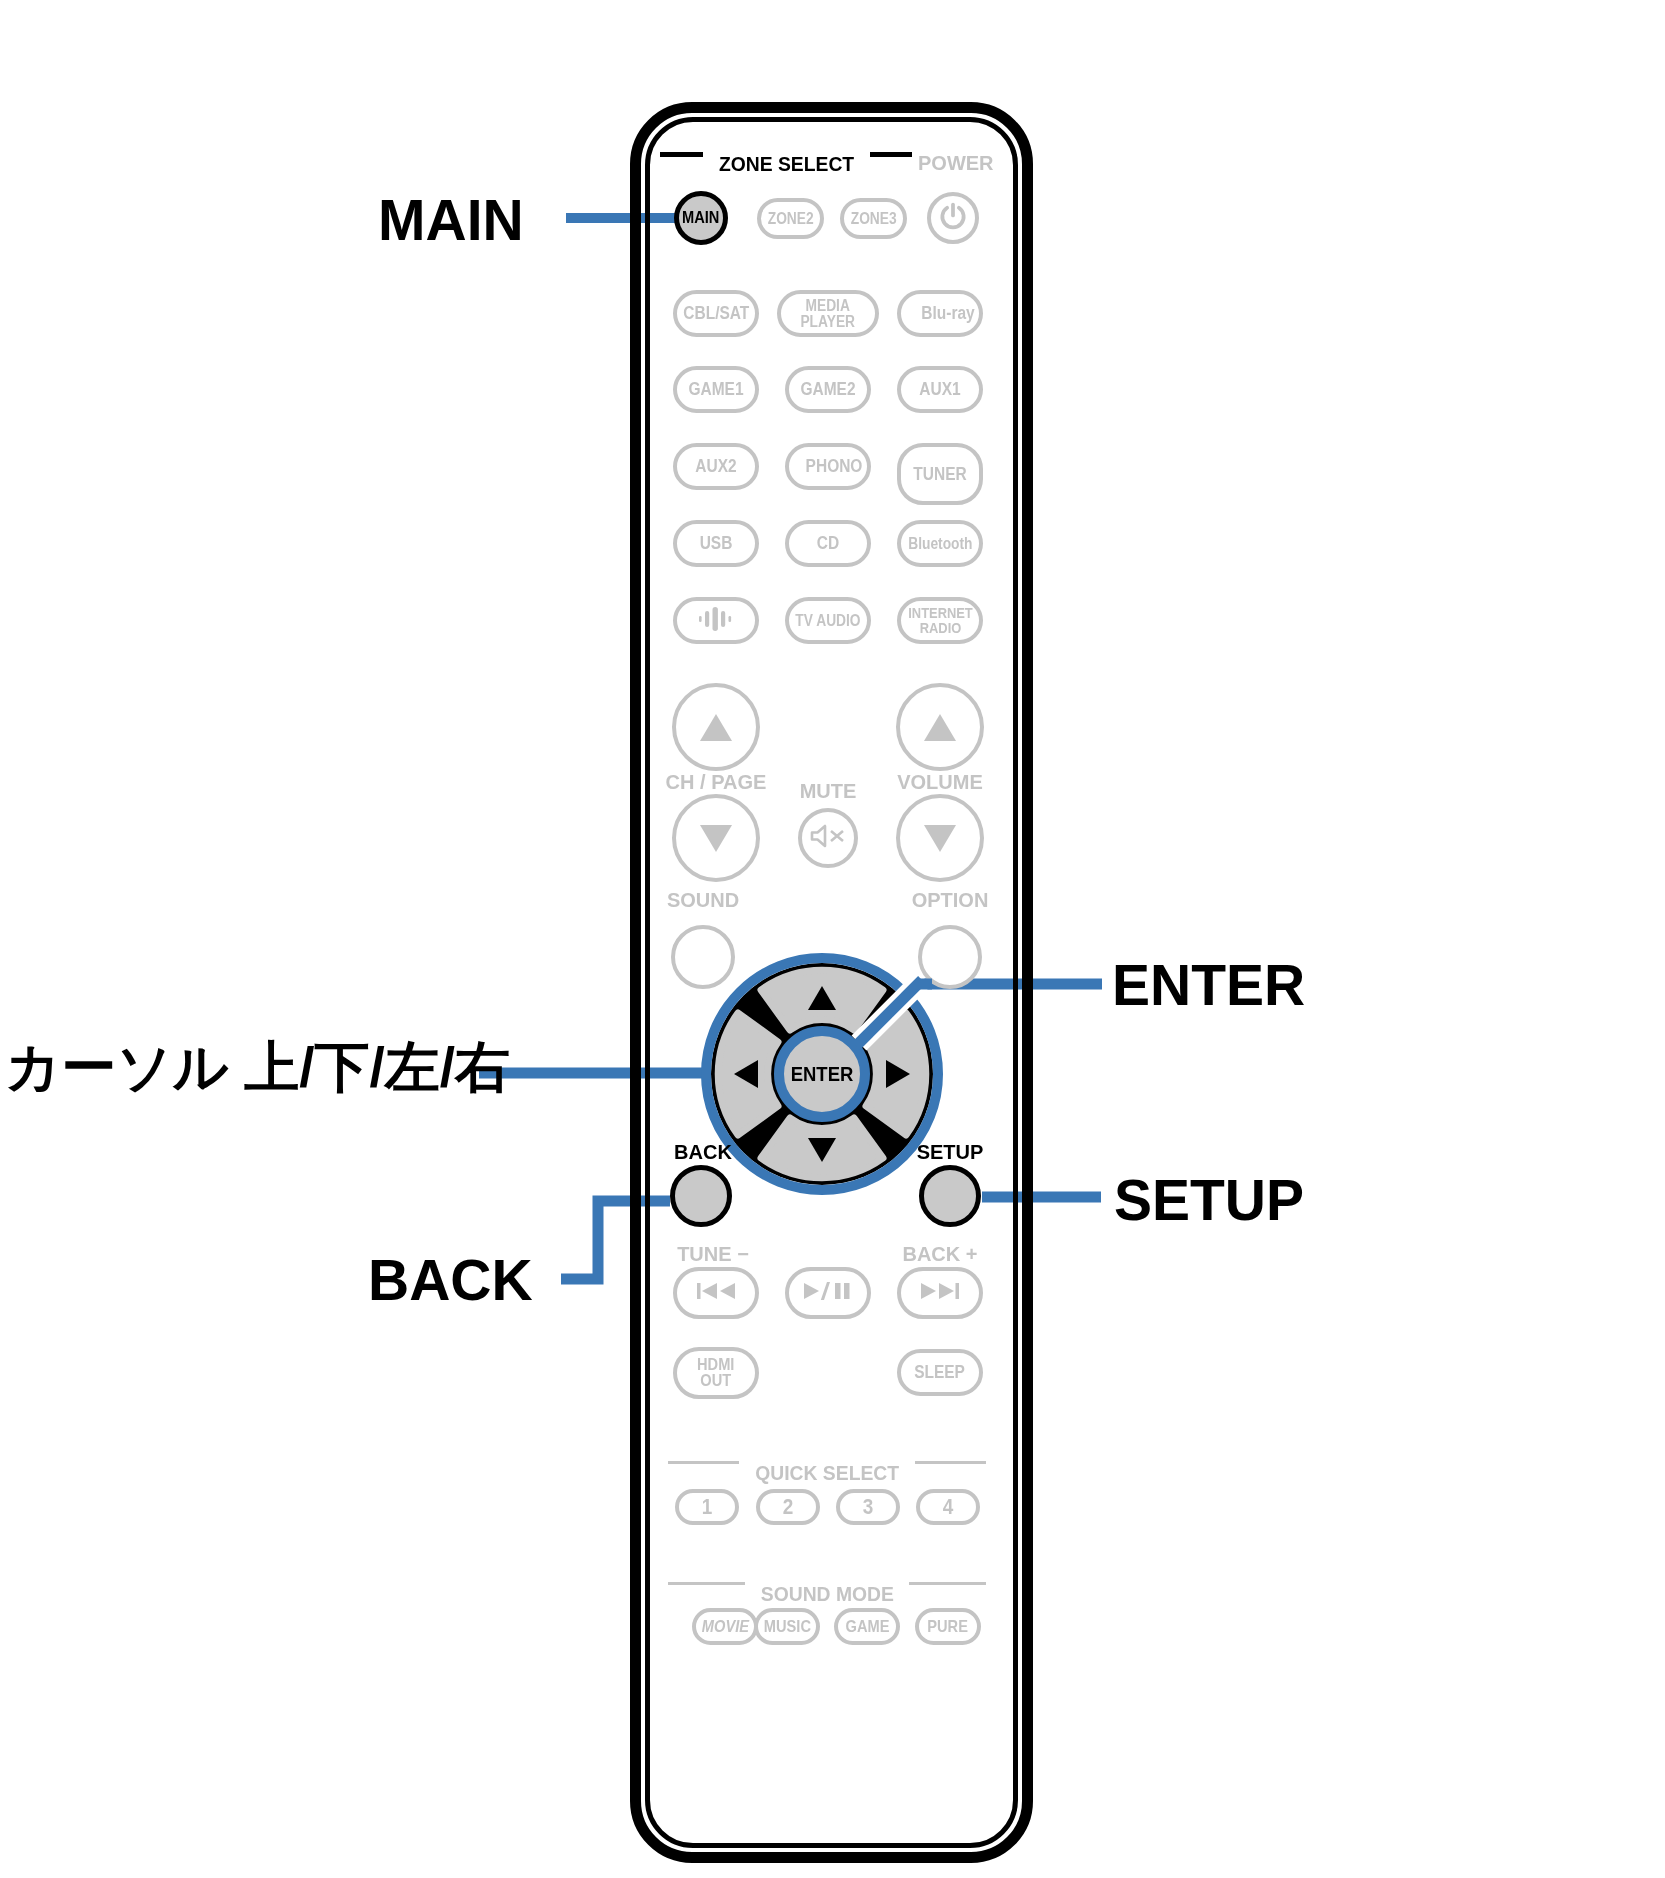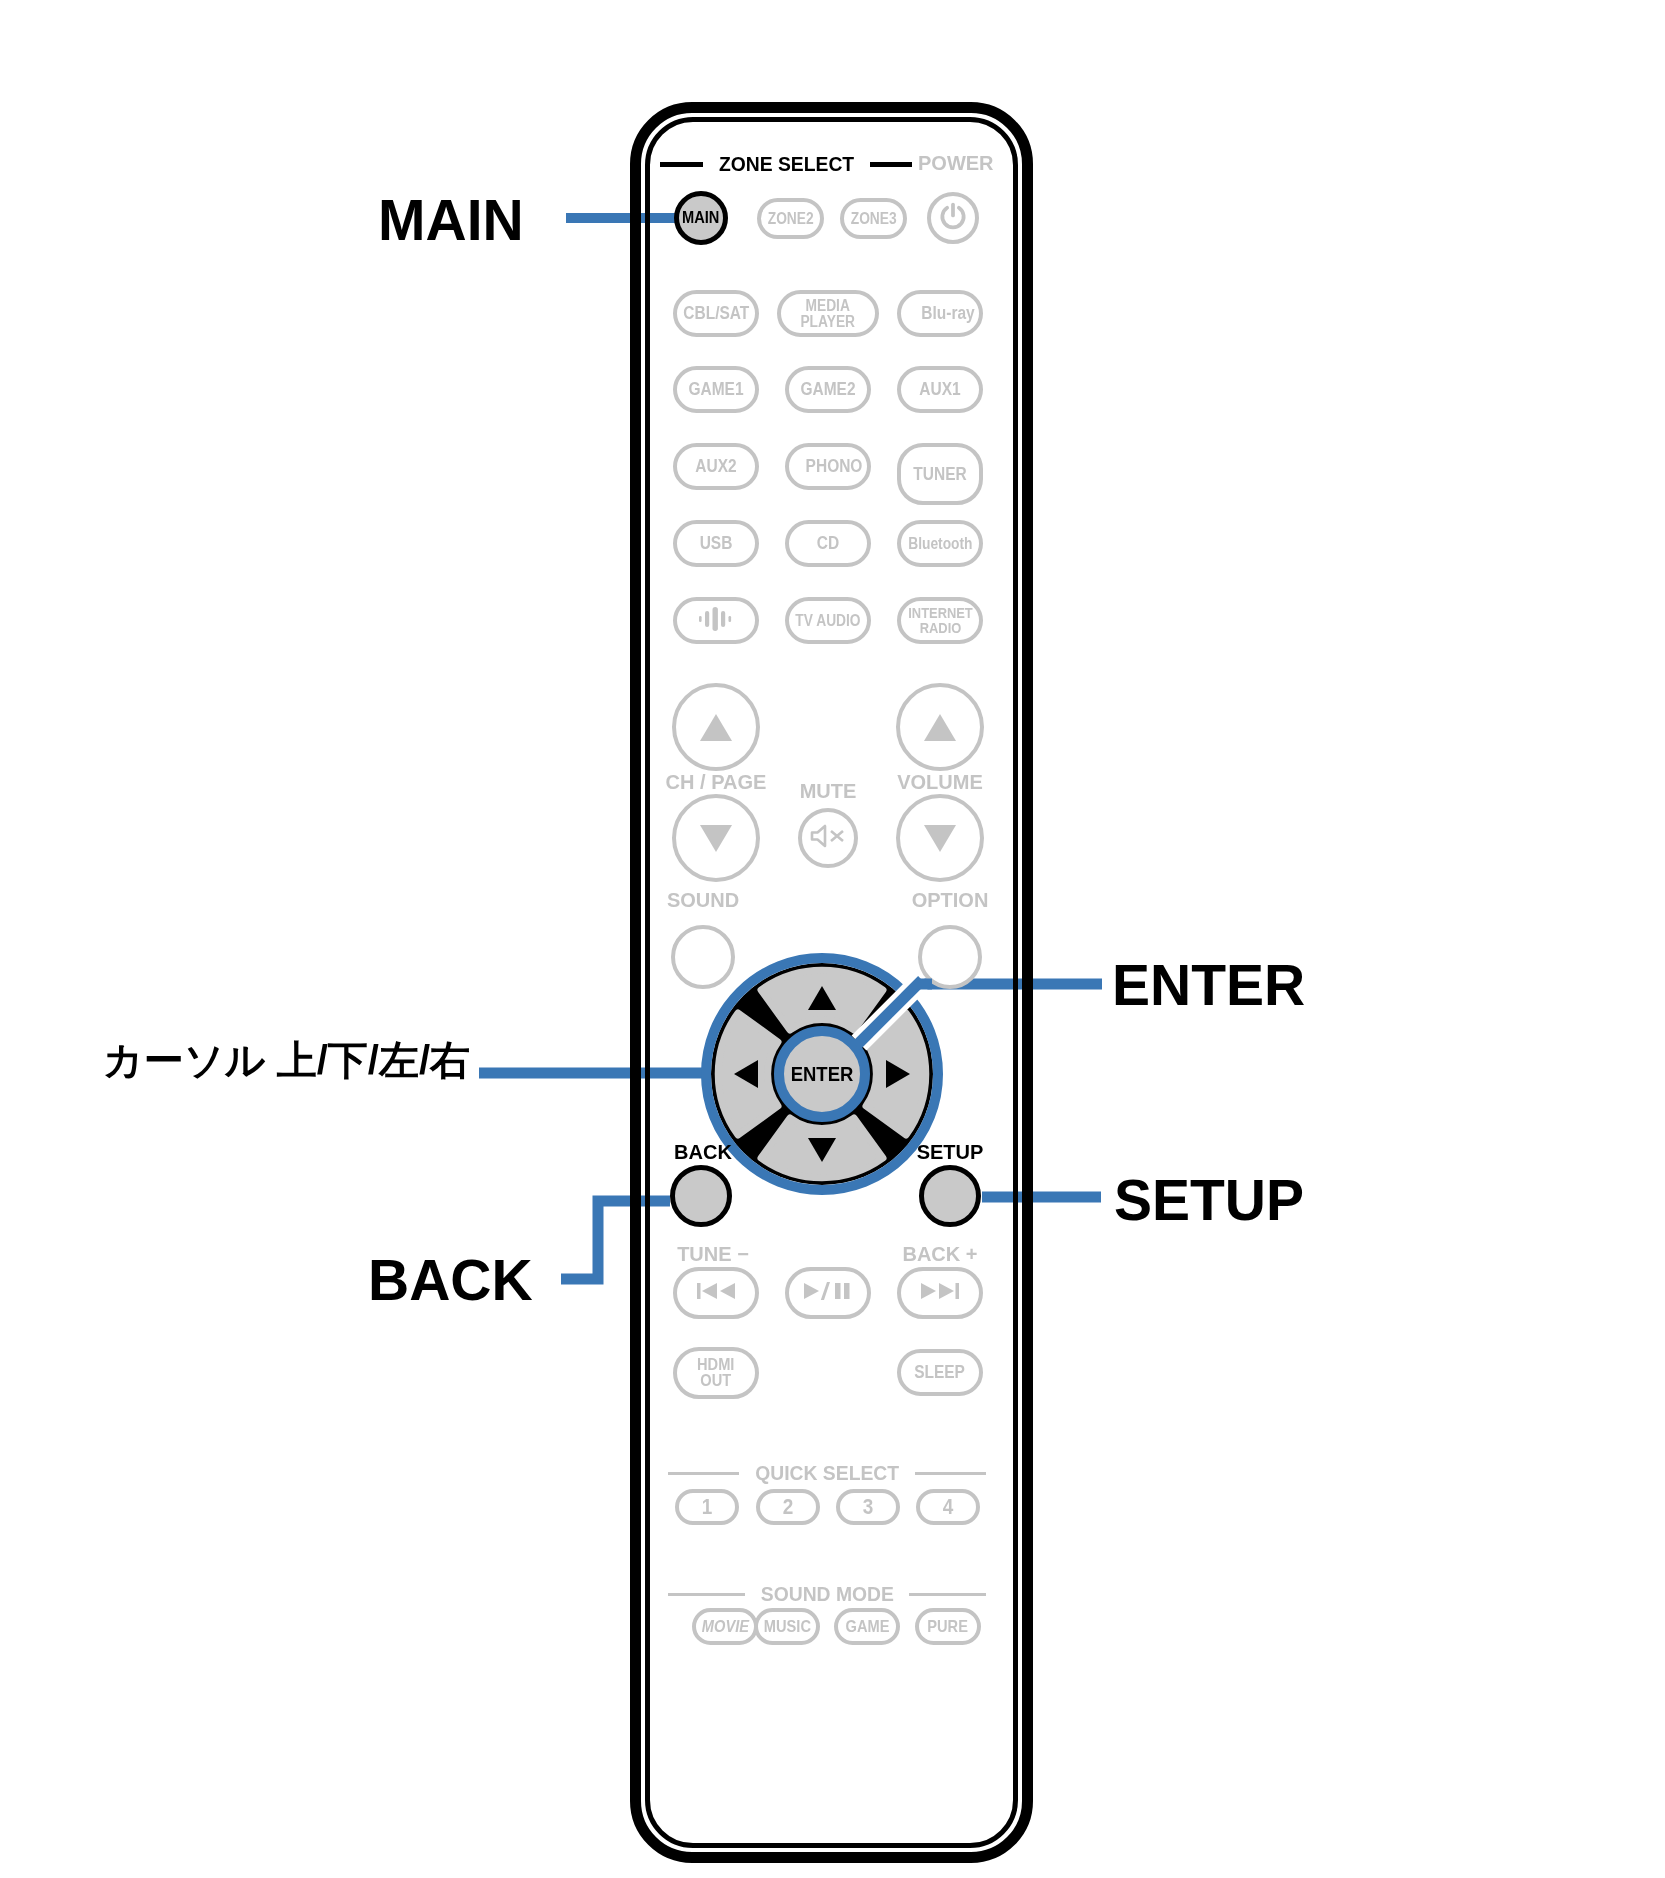--- a/index.html
+++ b/index.html
@@ -16,21 +16,21 @@
         display:flex;align-items:center;justify-content:center;text-align:center;box-sizing:border-box;z-index:4;}
   .circ{border-radius:50%;}
   .hl{background:#c9c9c9;border:5px solid #000;color:#000;}
   .bigc{position:absolute;width:88px;height:88px;border:4px solid #c4c4c4;background:#fff;border-radius:50%;
         display:flex;align-items:center;justify-content:center;box-sizing:border-box;z-index:4;}
   .cond{transform:scaleX(.86);transform-origin:center;white-space:nowrap;font-weight:bold;}
   .two{transform:scaleX(.86);transform-origin:center;font-weight:bold;line-height:.95;}
   .lbl{position:absolute;color:#c4c4c4;font-weight:bold;font-size:20px;text-align:center;white-space:nowrap;z-index:4;}
   .dlbl{position:absolute;color:#000;font-weight:bold;font-size:20px;text-align:center;white-space:nowrap;z-index:4;}
   .callout{position:absolute;color:#000;font-weight:bold;font-size:57px;line-height:1;white-space:nowrap;z-index:6;}
-  .hdr-row{position:absolute;display:flex;align-items:center;gap:10px;z-index:4;}
+  .hdr-row{position:absolute;display:flex;gap:10px;z-index:4;}
   .hline{flex:1;height:5px;background:#000;}
   .hline.g{height:3px;background:#c4c4c4;}
   .hdr-text{font-size:21px;font-weight:bold;color:#000;white-space:nowrap;transform:scaleX(.92);}
   .hdr-text.g{color:#c4c4c4;}
   .tri-up{width:0;height:0;border-left:16px solid transparent;border-right:16px solid transparent;border-bottom:27px solid #c4c4c4;}
   .tri-down{width:0;height:0;border-left:16px solid transparent;border-right:16px solid transparent;border-top:27px solid #c4c4c4;}
 </style>
 </head>
 <body>
 
@@ -275,18 +275,18 @@
     <span class="cond" style="font-size:17px;">PURE</span>
     </div>
 
   <svg class="lines-top" width="1665" height="1878">
     <line x1="859" y1="1043" x2="924" y2="978" stroke="#ffffff" stroke-width="21"></line>
     <line x1="856" y1="1046" x2="922" y2="980" stroke="#3a77b5" stroke-width="11"></line>
     <line x1="916" y1="984" x2="932" y2="984" stroke="#3a77b5" stroke-width="11"></line>
   </svg>
 
   <div class="callout" style="left:378px;top:192px;">MAIN</div>
-  <div class="callout" style="left:5px;top:1040px;width:465px;text-align:right;font-size:40px;">カーソル 上/下/左/右</div>
+  <div class="callout" style="left:5px;top:1040px;width:465px;text-align:right;font-size:55px;">カーソル 上/下/左/右</div>
   <div class="callout" style="left:1112px;top:957px;">ENTER</div>
   <div class="callout" style="left:1114px;top:1172px;">SETUP</div>
   <div class="callout" style="left:368px;top:1252px;">BACK</div>
 
 </div>
 
 </body></html>

